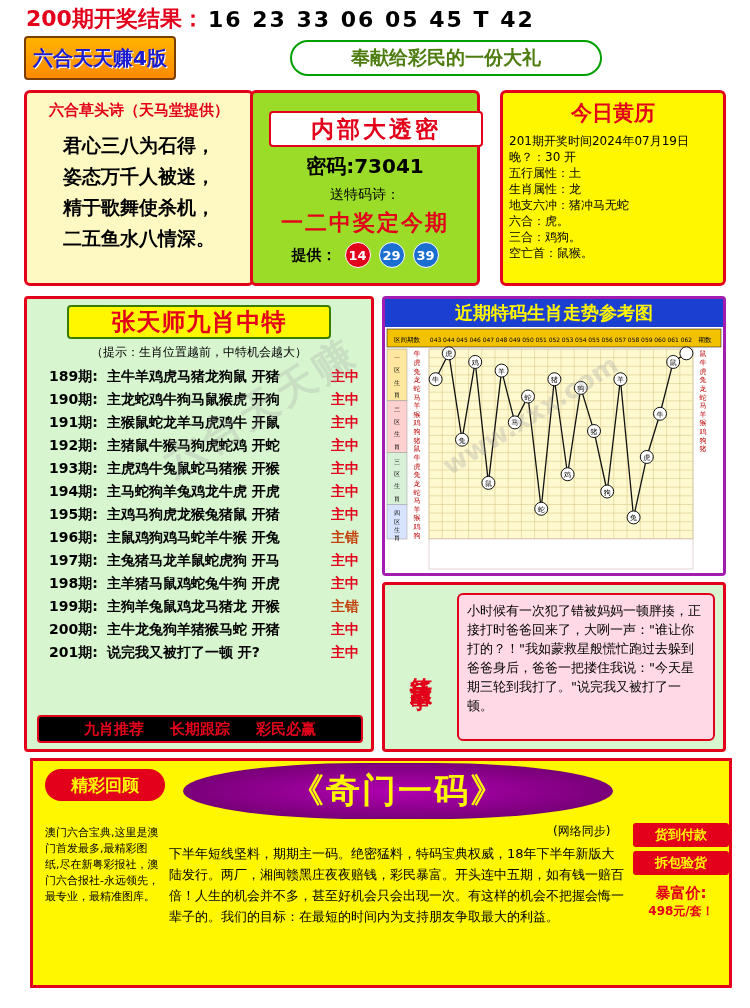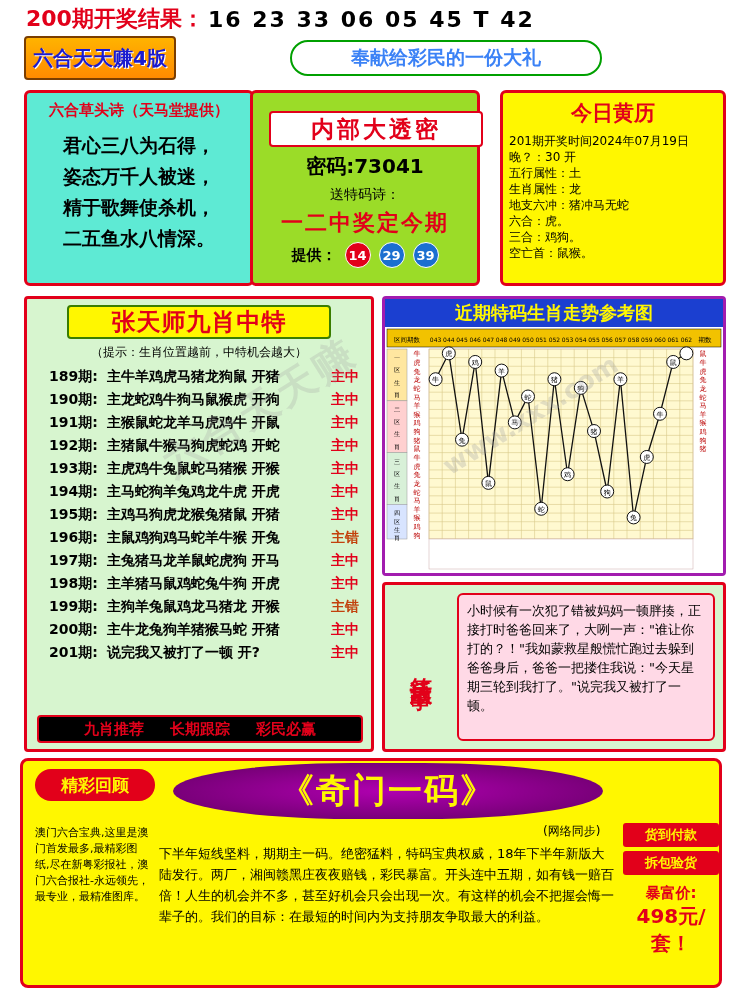--- a/index.html
+++ b/index.html
@@ -32,29 +32,29 @@
     display:flex; align-items:center; justify-content:center;
     color:#1b1bd0; font-weight:bold; font-size:20px;
     text-shadow:1px 1px 0 #fff;
     font-family:"DejaVu Sans", sans-serif;
   }
   .ribbon {
     position:absolute; left:290px; top:4px; width:312px; height:36px;
     border:2px solid #00a000; border-radius:18px;
     background:#fff;
     display:flex; align-items:center; justify-content:center;
-    color:#3b82f6; font-weight:bold; font-size:19px;
+    color:#4d7c0f; font-weight:bold; font-size:19px;
   }
 
   
   .row3 { position:absolute; left:0; top:90px; width:750px; height:200px; }
 
   .poem {
     position:absolute; left:24px; top:0; width:230px; height:196px;
-    background:#5eead4; border:3px solid #e2001a; border-radius:6px;
+    background:#fef9c3; border:3px solid #e2001a; border-radius:6px;
     padding:6px 12px;
   }
   .poem .ptitle {
     text-align:center; color:#e2001a; font-weight:bold; font-size:15px;
     letter-spacing:0px; margin-top:2px;
   }
   .poem .plines {
     margin-top:10px; text-align:center; color:#000;
     font-size:19px; font-weight:bold; line-height:31px;
   }
@@ -153,22 +153,22 @@
     writing-mode:vertical-rl; letter-spacing:4px;
   }
   .jokebox .jbody {
     flex:1; margin:8px 8px 8px 0; background:#ffd9e6;
     border:2px solid #e2001a; border-radius:6px;
     padding:6px 8px; font-size:13px; line-height:19px; color:#000;
   }
 
   
   .bottom {
-    position:absolute; left:20px; top:758px; width:702px; height:230px;
-    background:#fff700; border:3px solid #e2001a; border-radius:8px;
+    position:absolute; left:30px; top:758px; width:702px; height:230px;
+    background:#fff700; border:3px solid #e2001a; border-radius:1px;
   }
   .bhead { position:relative; height:64px; }
   .bbadge {
     position:absolute; left:12px; top:8px; width:120px; height:32px;
     background:#e2001a; border-radius:16px;
     display:flex; align-items:center; justify-content:center;
     color:#fff700; font-weight:bold; font-size:17px;
   }
   .btitle {
     position:absolute; left:150px; top:2px; width:430px; height:56px;
@@ -189,21 +189,21 @@
   .bright { position:absolute; left:600px; top:62px; width:96px; height:160px; text-align:center; }
   .bright .pay {
     background:#e2001a; color:#fff700; font-weight:bold; font-size:13px;
     border-radius:3px; padding:3px 2px; line-height:18px;
   }
   .bright .open {
     margin-top:4px; background:#e2001a; color:#fff700; font-weight:bold;
     font-size:13px; border-radius:3px; padding:3px 2px;
   }
   .bright .bao { margin-top:8px; font-size:15px; font-weight:bold; color:#e2001a; line-height:20px; }
-  .bright .price { font-size:20px; font-weight:bold; color:#e2001a; }
+  .bright .price { font-size:12px; font-weight:bold; color:#e2001a; }
 
   .watermark {
     position:absolute; left:150px; top:380px;
     font-size:40px; color:rgba(160,160,160,0.25);
     transform:rotate(-32deg); font-weight:bold; pointer-events:none;
     letter-spacing:4px;
   }
   .watermark2 {
     position:absolute; left:430px; top:400px;
     font-size:26px; color:rgba(160,160,160,0.30);

